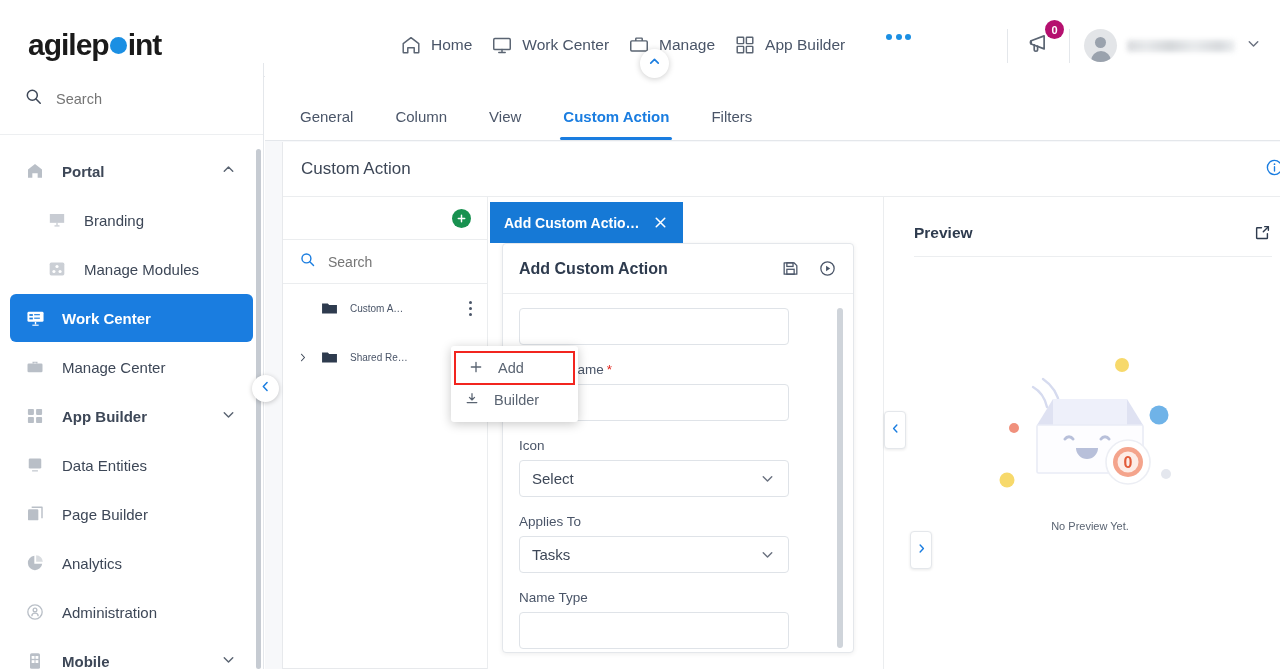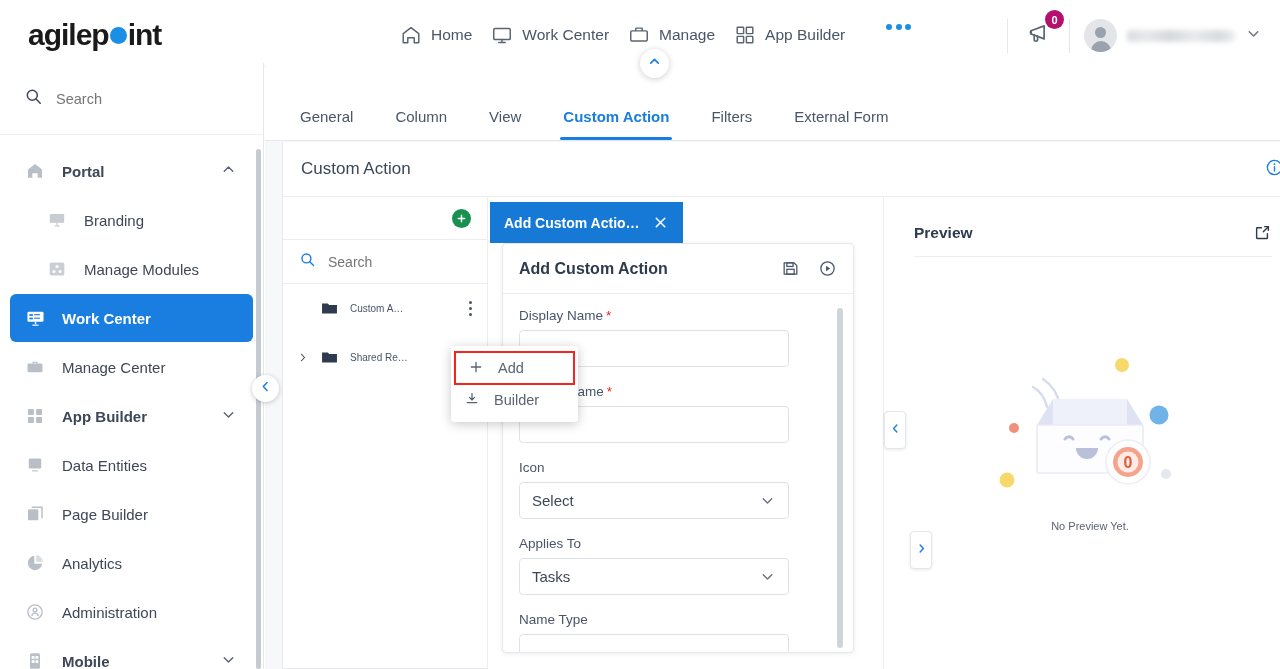--- a/index.html
+++ b/index.html
@@ -5,21 +5,21 @@
   * { box-sizing: border-box; margin: 0; padding: 0; }
   html, body {
     width: 1280px; height: 669px;
     font-family: "Liberation Sans", sans-serif;
     background: #ffffff; overflow: hidden;
   }
   .app { position: relative; width: 1280px; height: 669px; }
 
   
   .topbar {
-    position: absolute; top: 4px; left: 0; width: 1280px; height: 63px;
+    position: absolute; top: 14px; left: 0; width: 1280px; height: 63px;
     background: #fff; border-bottom: 1px solid #e4e7eb;
     display: flex; align-items: center;
   }
   .logo-wrap { width: 265px; padding-left: 28px; display: flex; align-items: center; }
   .logo-text {
     font-size: 30px; font-weight: 700; color: #1a1a1a; letter-spacing: -1px;
     display: flex; align-items: baseline;
   }
   .logo-dot {
     display: inline-block; width: 17px; height: 17px; border-radius: 50%;
@@ -490,21 +490,20 @@
   </div>
 
   <div class="main">
 
     <div class="tabstrip">
       <div class="tab">General</div>
       <div class="tab">Column</div>
       <div class="tab">View</div>
       <div class="tab active">Custom Action</div>
       <div class="tab">Filters</div>
-      <div class="tab">External Form</div>
     </div>
 
     <div class="collapse-top">
       <span>
         <svg width="15" height="15" viewBox="0 0 24 24" fill="none" stroke="#1a7de0" stroke-width="2.6">
           <path d="M6 14.5 12 8.5 18 14.5" stroke-linecap="round" stroke-linejoin="round"></path>
         </svg>
       </span>
     </div>
 
@@ -617,23 +616,20 @@
                     <circle cx="12" cy="12" r="8.4"></circle>
                       <path d="M10.2 8.6 15.4 12l-5.2 3.4z" fill="#4a5568" stroke="none"></path>
                   </svg>
                 </span>
               </div>
             </div>
 
             <div class="form-body">
               <div class="form-scroll"></div>
 
-              <div class="f-label">
-                <span>Display Name</span><span class="req">*</span>
-              </div>
               <input class="f-input" style="">
 
               <div class="f-label">
                 <span>Internal Name</span><span class="req">*</span>
               </div>
               <input class="f-input" style="">
 
               <div class="f-label">Icon</div>
               <div class="f-select">
                 <span>Select</span>

